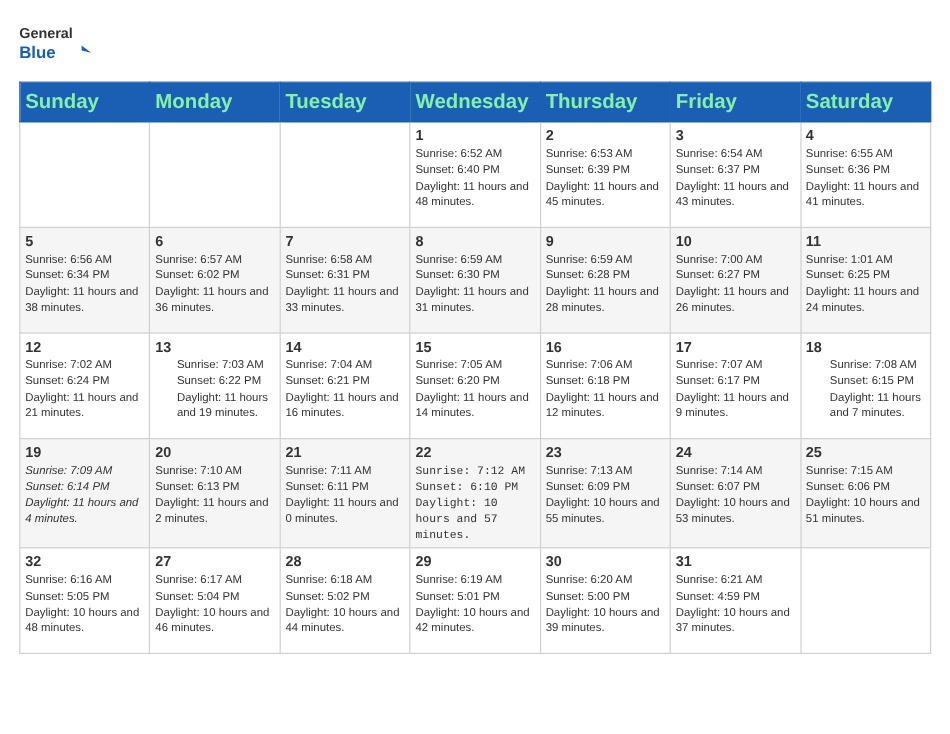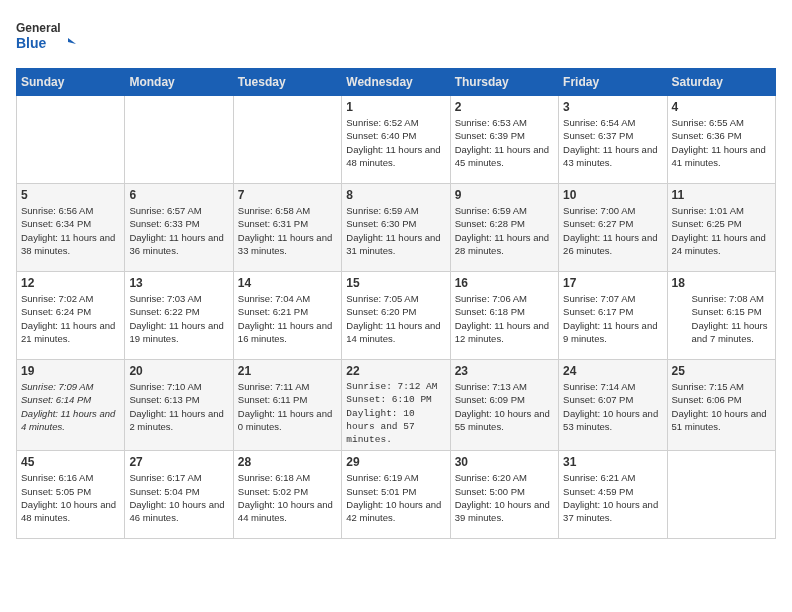--- a/index.html
+++ b/index.html
@@ -34,22 +34,22 @@
       font-size: 16px;
       color: #555;
     }
     table {
       width: 100%;
       border-collapse: collapse;
       table-layout: fixed;
     }
     thead tr th {
       background: #1a5fb4;
-      color: #e5e5e5;
-      font-size: 12px;
+      color: #86efac;
+      font-size: 17px;
       font-weight: bold;
       padding: 6px 4px;
       text-align: left;
       border: 1px solid #1a5fb4;
     }
     tbody tr td {
       vertical-align: top;
       font-size: 10px;
       color: #333;
       padding: 4px 4px 4px 4px;
@@ -134,21 +134,21 @@
       <tr>
         <td>
           <span class="day-num">5</span>
           <div class="cell-text" style="white-space: pre-line;">Sunrise: 6:56 AM
 Sunset: 6:34 PM
 Daylight: 11 hours and 38 minutes.</div>
         </td>
         <td>
           <span class="day-num">6</span>
           <div class="cell-text" style="white-space: pre-line;">Sunrise: 6:57 AM
-Sunset: 6:33 PM
+Sunset: 6:02 PM
 Daylight: 11 hours and 36 minutes.</div>
         </td>
         <td>
           <span class="day-num">7</span>
           <div class="cell-text" style="white-space: pre-line;">Sunrise: 6:58 AM
 Sunset: 6:31 PM
 Daylight: 11 hours and 33 minutes.</div>
         </td>
         <td>
           <span class="day-num">8</span>
@@ -177,21 +177,21 @@
       </tr>
       <tr>
         <td>
           <span class="day-num">12</span>
           <div class="cell-text" style="white-space: pre-line;">Sunrise: 7:02 AM
 Sunset: 6:24 PM
 Daylight: 11 hours and 21 minutes.</div>
         </td>
         <td>
           <span class="day-num">13</span>
-          <div class="cell-text" style="white-space: pre-line;">Sunrise: 7:03 AM
+          <div class="cell-text" style="white-space: pre-line; margin-left: 18px;">Sunrise: 7:03 AM
 Sunset: 6:22 PM
 Daylight: 11 hours and 19 minutes.</div>
         </td>
         <td>
           <span class="day-num">14</span>
           <div class="cell-text" style="white-space: pre-line;">Sunrise: 7:04 AM
 Sunset: 6:21 PM
 Daylight: 11 hours and 16 minutes.</div>
         </td>
         <td>
@@ -258,21 +258,21 @@
         </td>
         <td>
           <span class="day-num">25</span>
           <div class="cell-text" style="white-space: pre-line;">Sunrise: 7:15 AM
 Sunset: 6:06 PM
 Daylight: 10 hours and 51 minutes.</div>
         </td>
       </tr>
       <tr>
         <td>
-          <span class="day-num">45</span>
+          <span class="day-num">32</span>
           <div class="cell-text" style="white-space: pre-line;">Sunrise: 6:16 AM
 Sunset: 5:05 PM
 Daylight: 10 hours and 48 minutes.</div>
         </td>
         <td>
           <span class="day-num">27</span>
           <div class="cell-text" style="white-space: pre-line;">Sunrise: 6:17 AM
 Sunset: 5:04 PM
 Daylight: 10 hours and 46 minutes.</div>
         </td>

